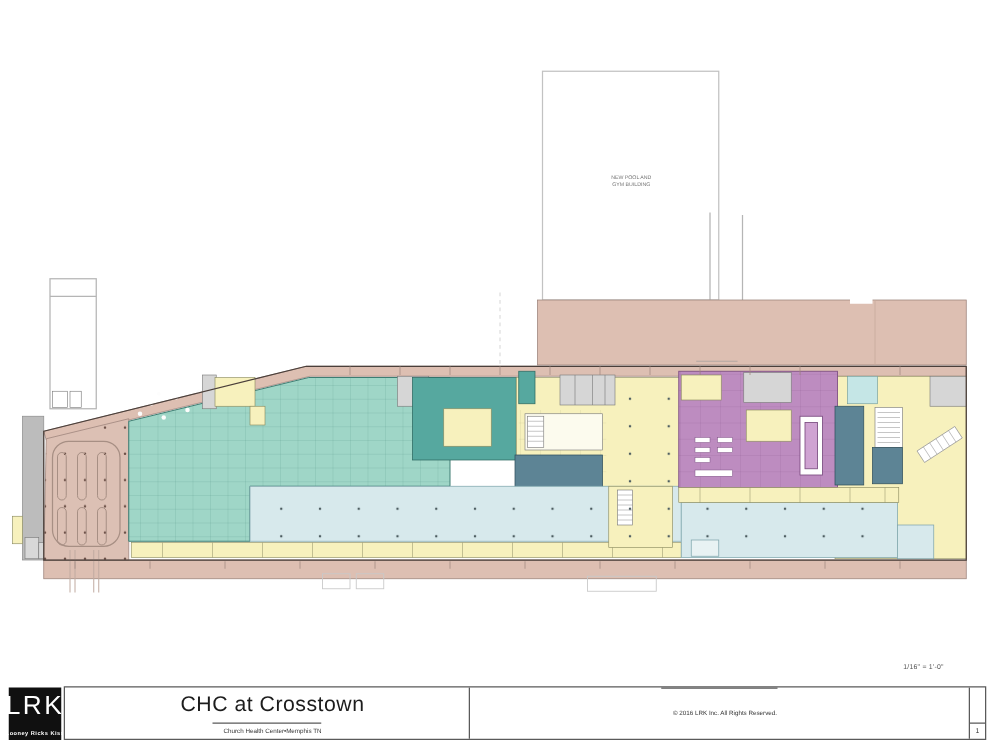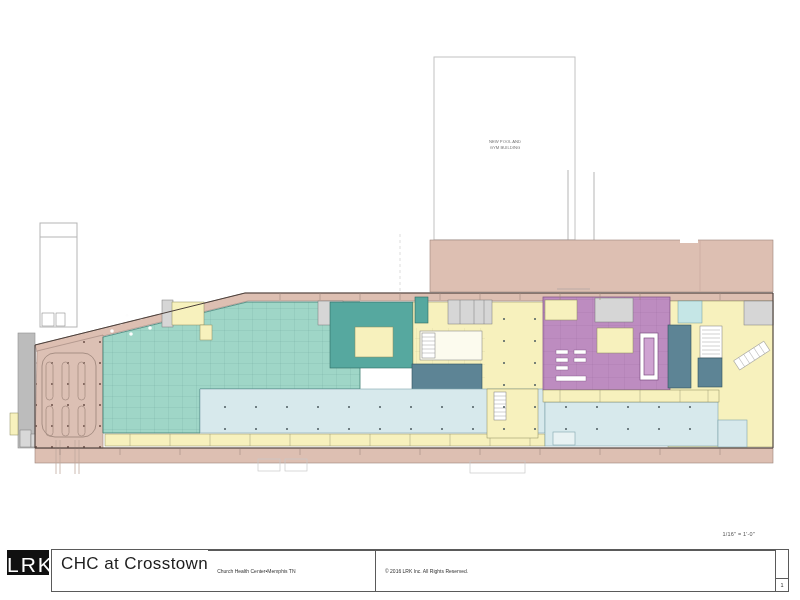--- a/index.html
+++ b/index.html
@@ -1,26 +1,26 @@
 <!DOCTYPE html>
 <html><head>
 <meta charset="utf-8">
 <style>
   html,body{margin:0;padding:0;background:#e8e8e8;}
   .sheet{position:relative;width:800px;height:600px;background:#ffffff;overflow:hidden;
          font-family:"Liberation Sans", sans-serif;}
   svg{position:absolute;left:0;top:0;}
   
-  .lrk-box{position:absolute;left:7px;top:550px;width:42px;height:25px;background:#101010;
-           display:flex;flex-direction:row;align-items:center;justify-content:space-between;}
+  .lrk-box{position:absolute;left:7px;top:550px;width:42px;height:42px;background:#101010;
+           display:flex;flex-direction:column;align-items:center;justify-content:space-between;}
   .lrk-mono{color:#ffffff;font-size:21px;font-weight:300;letter-spacing:2px;line-height:1;margin-top:4px;}
   .lrk-firm{color:#ffffff;font-size:4.5px;font-weight:bold;letter-spacing:.4px;margin-bottom:3px;white-space:nowrap;}
   .tb-frame{position:absolute;left:51px;top:549px;width:738px;height:43px;border:1px solid #5a5a5a;
             display:flex;box-sizing:border-box;background:#fff;}
-  .tb-cell{display:flex;flex-direction:row;box-sizing:border-box;}
+  .tb-cell{display:flex;flex-direction:column;box-sizing:border-box;align-items:center;}
   .tb-project{width:324px;border-right:1px solid #5a5a5a;}
   .tb-drawing{flex:1;border-right:1px solid #5a5a5a;}
   .tb-title{height:28px;display:flex;align-items:center;padding-left:9px;
             font-size:17px;letter-spacing:.4px;color:#1c1c1c;white-space:nowrap;}
   .tb-sub{flex:1;border-top:1px solid #5a5a5a;display:flex;align-items:center;padding-left:9px;
           font-size:5px;color:#333;white-space:nowrap;}
   .tb-num{width:12px;display:flex;flex-direction:column;}
   .tb-num-spacer{height:28px;border-bottom:1px solid #5a5a5a;}
   .tb-num-val{flex:1;display:flex;align-items:center;justify-content:center;font-size:5.5px;color:#333;}
   .scale-note{position:absolute;left:630px;top:531px;width:125px;text-align:right;

